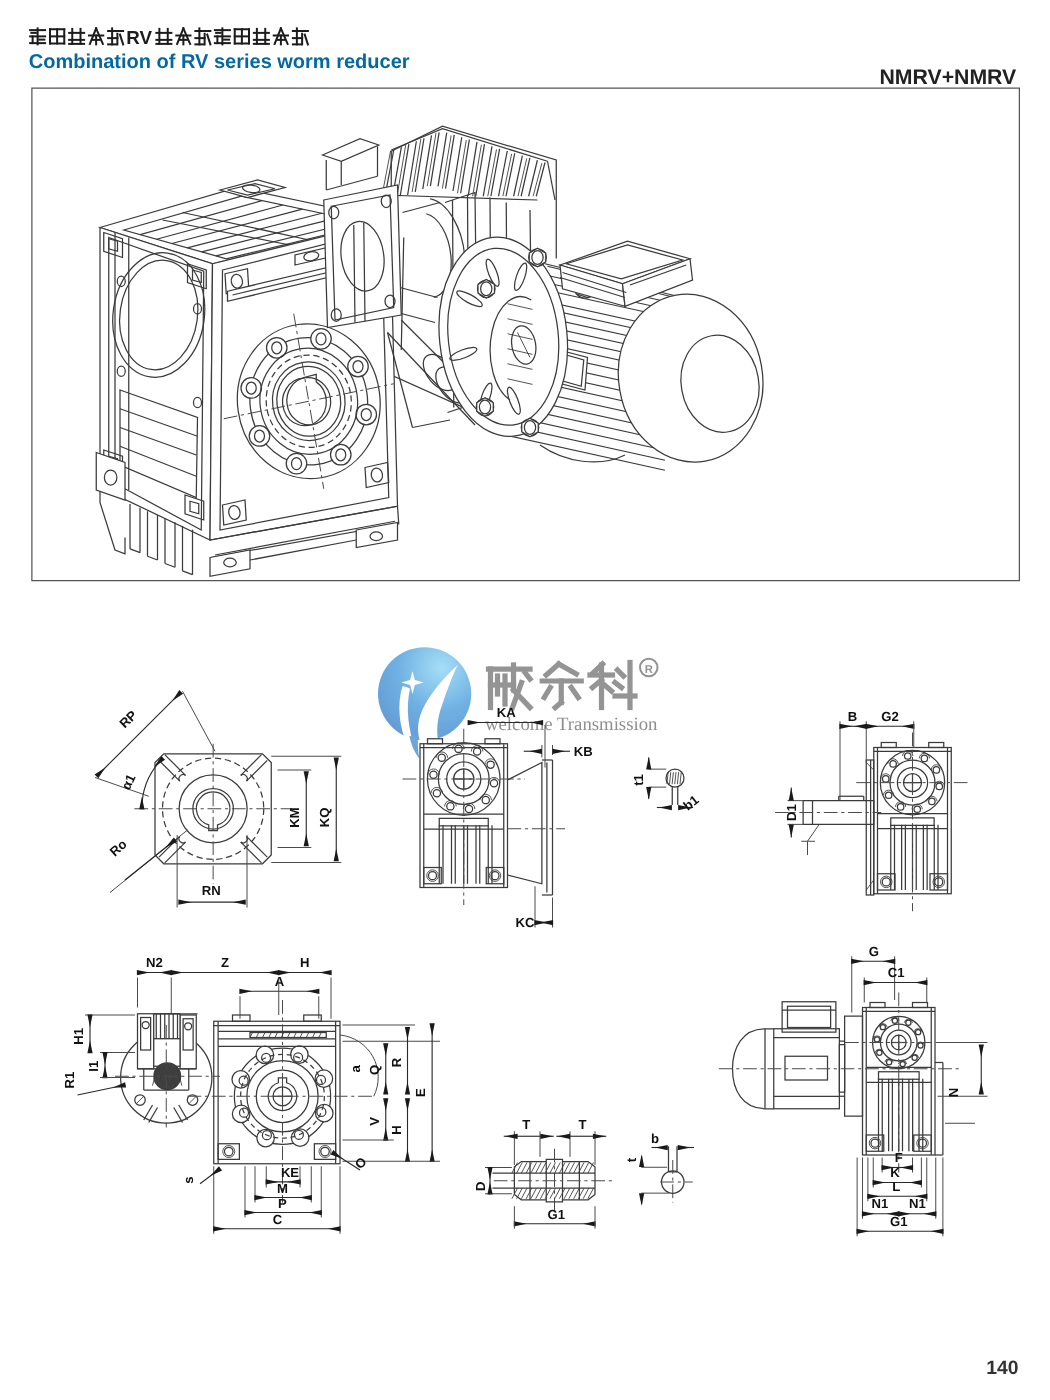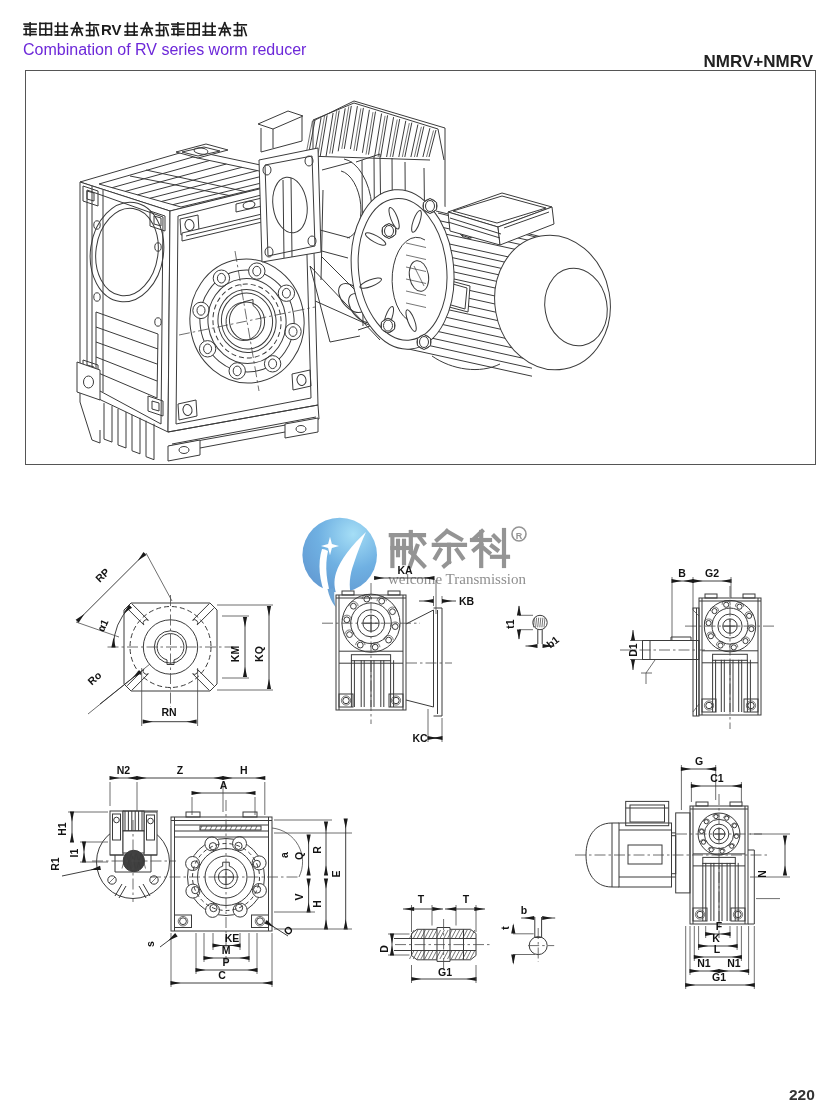--- a/index.html
+++ b/index.html
@@ -3,30 +3,30 @@
 html,body{margin:0;padding:0;background:#fff;width:840px;height:1120px;overflow:hidden}
 .page{position:relative;width:840px;height:1120px;font-family:"Liberation Sans",sans-serif}
 svg{position:absolute;left:0;top:0}
 .ln{fill:none;stroke:#3b3b3b;stroke-width:1}
 .th{fill:none;stroke:#3b3b3b;stroke-width:0.7}
 .cl{fill:none;stroke:#4a4a4a;stroke-width:0.8;stroke-dasharray:11 3 2.5 3}
 .xl{fill:none;stroke:#4a4a4a;stroke-width:0.8}
 .dl{fill:none;stroke:#2a2a2a;stroke-width:0.9}
 .lbl{font:bold 10.5px "Liberation Sans",sans-serif;fill:#111}
 .iso *{vector-effect:none}
-.hdr-en{position:absolute;left:23px;top:41px;font-size:16px;font-weight:normal;color:#6d28d9}
+.hdr-en{position:absolute;left:23px;top:41px;font-size:16px;font-weight:bold;color:#0369a1}
 .hdr-r{position:absolute;right:27px;top:51.5px;font-size:17px;font-weight:bold;color:#222}
 .pageno{position:absolute;left:789px;top:1086px;font-size:15.5px;font-weight:bold;color:#333}
 .mainbox{position:absolute;left:25px;top:70px;width:789px;height:393px;border:1px solid #555}
 </style></head><body>
 <div class="page">
 <div class="mainbox"></div>
 <div class="hdr-en">Combination of RV series worm reducer</div>
 <div class="hdr-r">NMRV+NMRV</div>
-<div class="pageno">220</div>
+<div class="pageno">140</div>
 <svg width="840" height="1120" viewBox="0 0 840 1120">
 <defs>
 <marker id="ar" markerWidth="11" markerHeight="6" refX="10" refY="3" orient="auto-start-reverse" markerUnits="userSpaceOnUse">
 <path d="M0.3,3 L10.5,0.9 L10.5,5.1 Z" fill="#1a1a1a"></path>
         </marker>
 </defs>
 <g stroke="#1c1c1c" stroke-width="1.6" stroke-linecap="square">
         <line x1="24.1" y1="24.1" x2="36.1" y2="24.1"></line>
         <line x1="24.1" y1="29.1" x2="36.1" y2="29.1"></line>
         <line x1="24.1" y1="34.5" x2="36.1" y2="34.5"></line>

